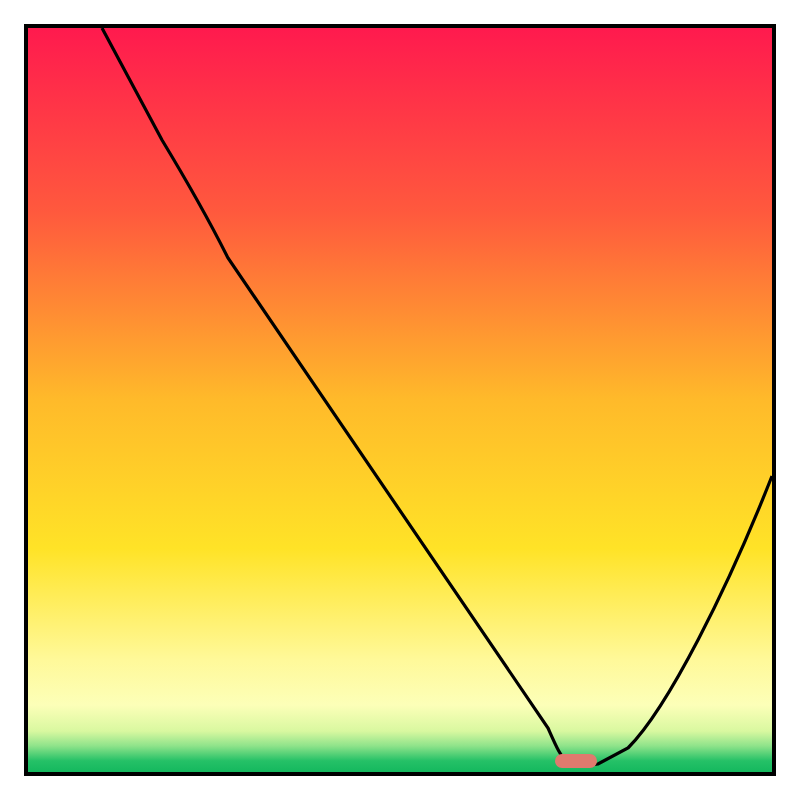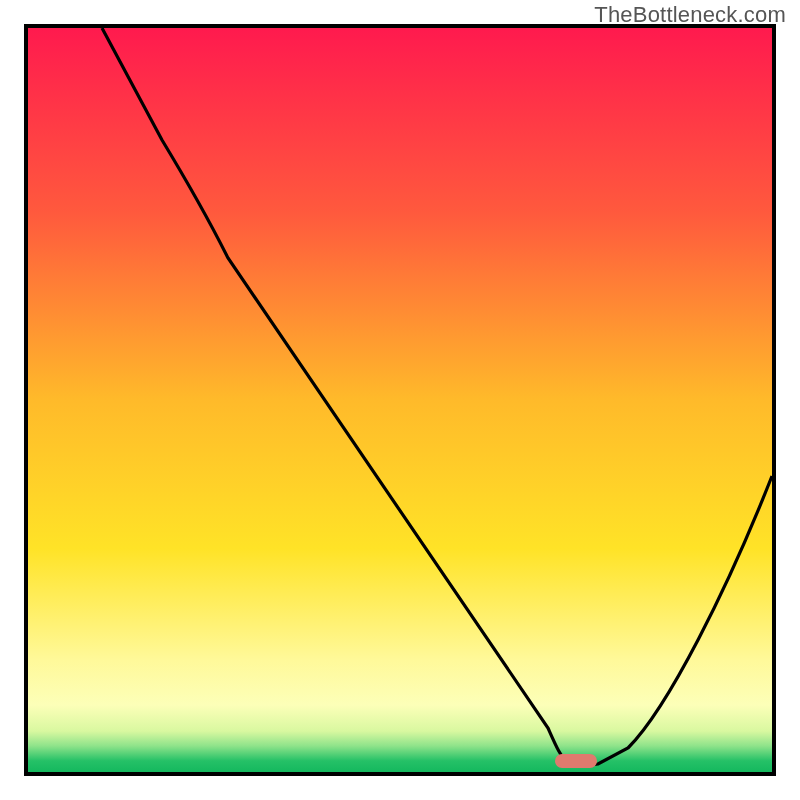--- a/index.html
+++ b/index.html
@@ -58,21 +58,20 @@
     border-radius: 8px;
     background: #e07a6e;
     z-index: 3;
   }
 </style>
 </head>
 <body>
 
 <div class="wrap">
 
-  <div class="watermark">TheBottleneck.com</div>
 
   <div class="plot">
 
     <svg class="gradient" viewBox="0 0 744 744" preserveAspectRatio="none">
       <defs>
         <linearGradient id="bg" x1="0" y1="0" x2="0" y2="1">
           <stop offset="0%" stop-color="#ff1a4e"></stop>
           <stop offset="25%" stop-color="#ff5a3d"></stop>
           <stop offset="50%" stop-color="#ffba2a"></stop>
           <stop offset="70%" stop-color="#ffe327"></stop>

